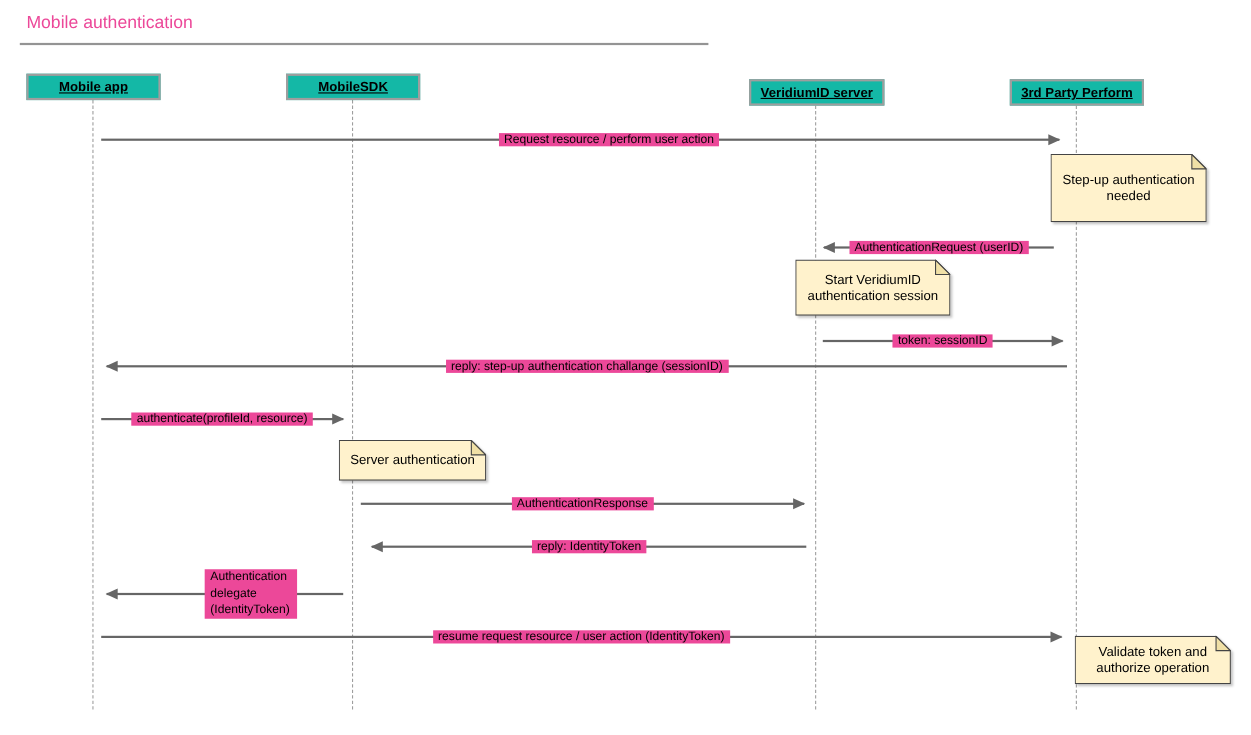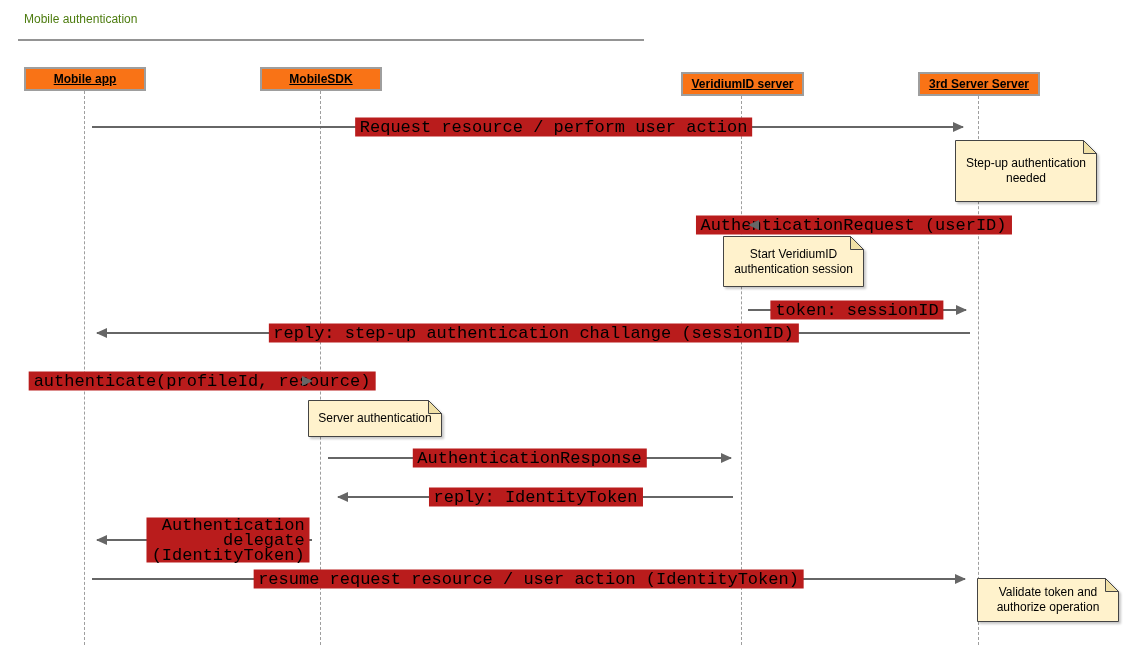--- a/index.html
+++ b/index.html
@@ -1,43 +1,43 @@
 <!DOCTYPE html>
 <html><head>
 <meta charset="utf-8">
 <style>
   html,body { margin:0; padding:0; background:#ffffff; }
   .canvas {
     position:relative; width:1137px; height:668px; background:#ffffff;
     font-family:"Liberation Sans", sans-serif; color:#000; overflow:hidden;
   }
   .title {
-    position:absolute; left:24px; top:12px; font-size:12px; color:#4d7c0f;
+    position:absolute; left:24px; top:12px; font-size:16px; color:#ec4899;
   }
   .title-rule {
     position:absolute; left:18px; top:39px; width:626px; height:0;
     border-top:2px solid #949494;
   }
   .lifeline {
     position:absolute; width:0; border-left:1px dashed #9e9e9e;
   }
   .actor {
-    position:absolute; background:#f97316; border:2px solid #9e9e9e;
+    position:absolute; background:#14b8a6; border:2px solid #9e9e9e;
     display:flex; align-items:center; justify-content:center;
     font-size:12px; font-weight:bold;
   }
   .actor span { text-decoration:underline; white-space:nowrap; }
   .msg {
     position:absolute; height:0; border-top:2px solid #666666;
   }
   .msg-label {
     position:absolute; left:50%; top:-1px; transform:translate(-50%,-50%);
-    background:#b91c1c; padding:0 5px; font-size:17px; white-space:nowrap;font-family:Liberation Mono, monospace;
+    background:#ec4899; padding:0 5px; font-size:11px; white-space:nowrap;
   }
-  .msg-label.two-line { white-space:pre-line; text-align:right; line-height:15px; }
+  .msg-label.two-line { white-space:pre-line; text-align:left; line-height:15px; }
   .ah { position:absolute; top:-6px; width:0; height:0;
         border-top:5px solid transparent; border-bottom:5px solid transparent; }
   .ah.right { right:-1px; border-left:11px solid #666666; }
   .ah.left  { left:-1px;  border-right:11px solid #666666; }
   .note { position:absolute; }
   .note svg { position:absolute; left:0; top:0; filter:drop-shadow(2px 2px 1px rgba(0,0,0,0.22)); }
   .note-text {
     position:absolute; left:0; top:0; right:0; bottom:0;
     display:flex; align-items:center; justify-content:center; text-align:center;
     font-size:12px; line-height:15px; padding:2px 6px; box-sizing:border-box;
@@ -59,21 +59,21 @@
   <div class="actor" style="left:24px;top:67px;width:118px;height:20px">
     <span>Mobile app</span>
   </div>
   <div class="actor" style="left:260px;top:67px;width:118px;height:20px">
     <span>MobileSDK</span>
   </div>
   <div class="actor" style="left:681px;top:72px;width:119px;height:20px">
     <span>VeridiumID server</span>
   </div>
   <div class="actor" style="left:918px;top:72px;width:118px;height:20px">
-    <span>3rd Server Server</span>
+    <span>3rd Party Perform</span>
   </div>
 
   <div class="msg" style="left:92px;top:126px;width:871px">
     <span class="msg-label" style="left:53%">Request resource / perform user action</span>
     <span class="ah right"></span>
   </div>
 
   <div class="msg" style="left:749px;top:224px;width:209px">
     <span class="msg-label">AuthenticationRequest (userID)</span>
     <span class="ah left"></span>

